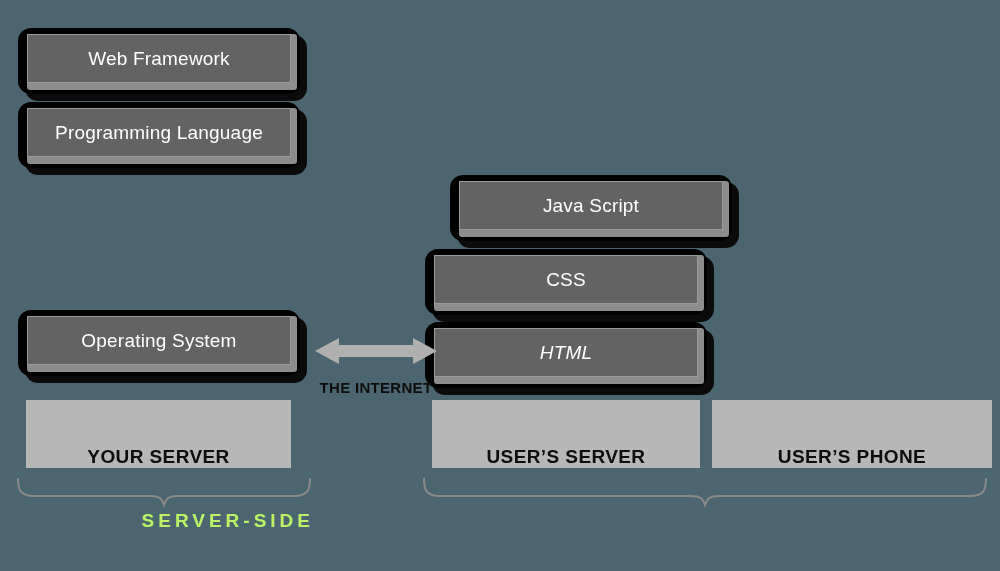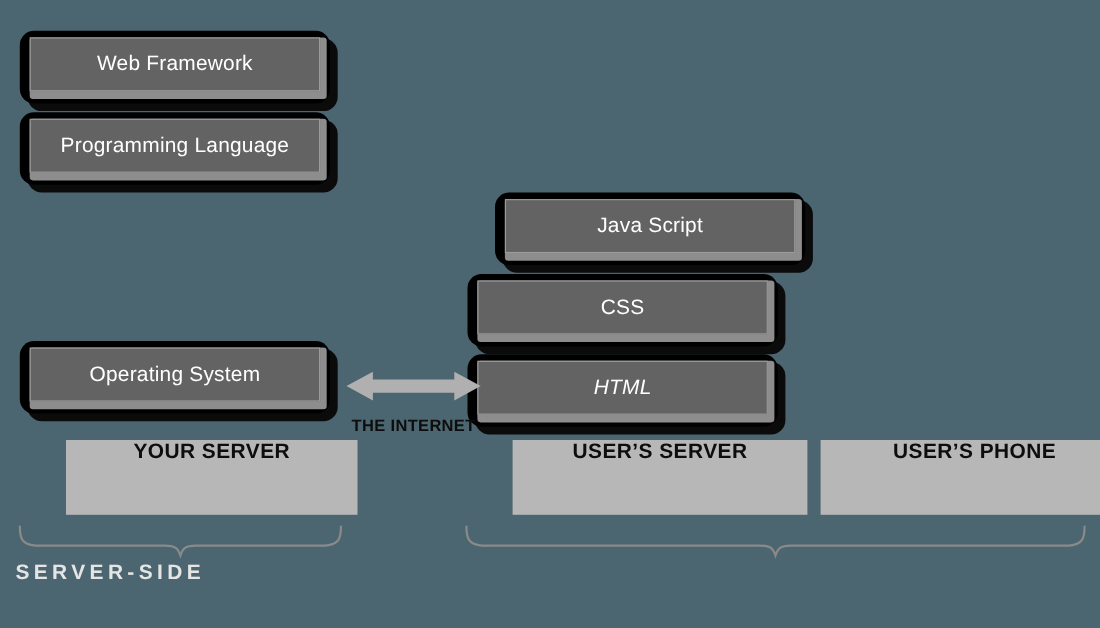--- a/index.html
+++ b/index.html
@@ -78,24 +78,23 @@
     font-weight: 400;
     letter-spacing: 0.2px;
     white-space: nowrap;
   }
 
   
   .base-bar {
     position: absolute;
     background: #b7b7b7;
     display: flex;
-    align-items: flex-start;
+    align-items: flex-end;
     justify-content: center;
     box-sizing: border-box;
-    margin-left: 34px;
   }
   .base-bar span {
     color: #0d0d0d;
     font-size: 19px;
     font-weight: 700;
     letter-spacing: 0.4px;
     white-space: nowrap;
   }
 
   
@@ -126,22 +125,22 @@
     letter-spacing: 0.3px;
     white-space: nowrap;
   }
 
   
   .brace {
     position: absolute;
   }
   .side-label {
     position: absolute;
-    text-align: left;
-    color: #e5e5e5;
+    text-align: right;
+    color: #bef264;
     font-size: 19px;
     font-weight: 700;
     letter-spacing: 4px;
     white-space: nowrap;
   }
 </style>
 </head>
 <body>
 
 <div id="stage">

